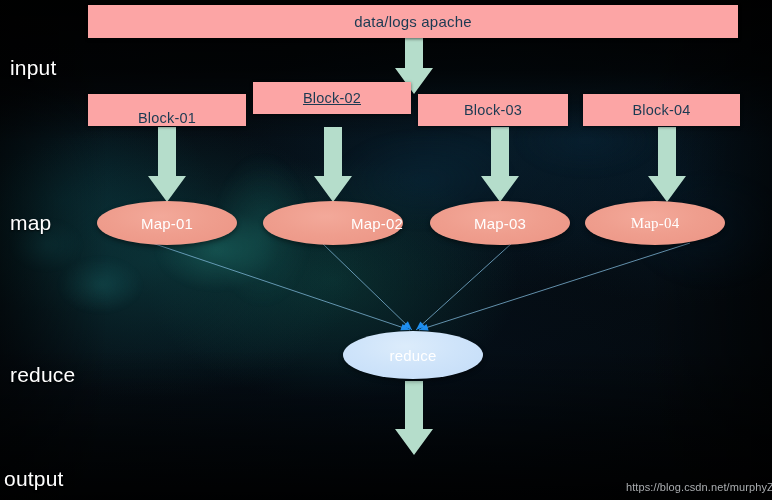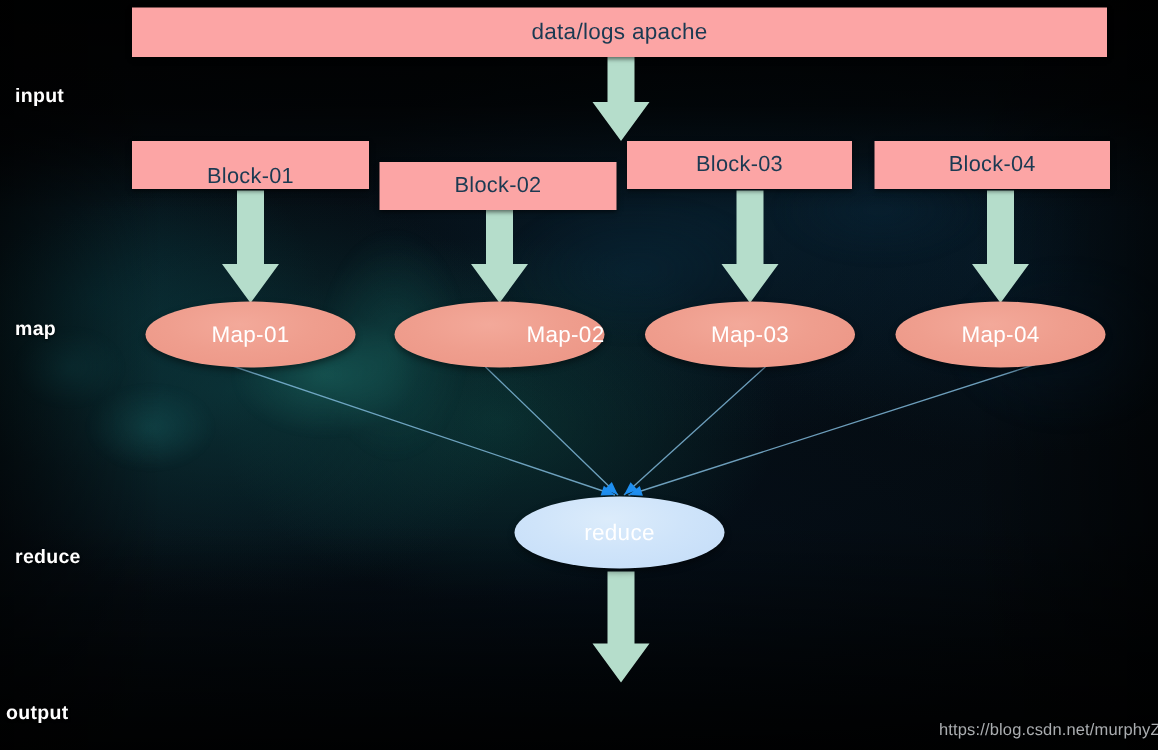--- a/index.html
+++ b/index.html
@@ -56,25 +56,24 @@
     background: linear-gradient(90deg, rgba(0,0,0,0.55) 0%, rgba(0,0,0,0) 14%);
   }
   .bg-dark-right {
     background: linear-gradient(270deg, rgba(0,0,0,0.6) 0%, rgba(0,0,0,0) 16%);
   }
 
   
   .stage-label {
     position: absolute;
     color: #ffffff;
-    font-size: 13px;
+    font-size: 21px;
     letter-spacing: 0.2px;
     white-space: nowrap;
     text-shadow: 0 1px 2px rgba(0,0,0,0.8);
-    font-weight: bold;
   }
 
   
   .blue-box {
     position: absolute;
     background: #fca5a5;
     display: flex;
     align-items: center;
     justify-content: center;
     color: #1b3a52;
@@ -178,42 +177,42 @@
     </div>
 
   <div class="blue-box" id="source-box" style="left: 88px; top: 5px; width: 650px; height: 33px;">
     <span>data/logs apache</span>
   </div>
 
   <div id="blocks-group">
       <div class="blue-box small" style="left: 88px; top: 94px; width: 158px; height: 32px; align-items: flex-end;">
         <span>Block-01</span>
       </div>
-      <div class="blue-box small" style="left: 253px; top: 108px; width: 158px; height: 32px;">
+      <div class="blue-box small" style="left: 253px; top: 82px; width: 158px; height: 32px; text-decoration: underline;">
         <span>Block-02</span>
       </div>
       <div class="blue-box small" style="left: 418px; top: 94px; width: 150px; height: 32px;">
         <span>Block-03</span>
       </div>
       <div class="blue-box small" style="left: 583px; top: 94px; width: 157px; height: 32px;">
         <span>Block-04</span>
       </div>
     </div>
 
   <div id="maps-group">
       <div class="ellipse map" style="left: 97px; top: 201px; width: 140px; height: 44px;">
         <span>Map-01</span>
       </div>
       <div class="ellipse map" style="left: 263px; top: 201px; width: 140px; height: 44px; justify-content: flex-end;">
         <span>Map-02</span>
       </div>
       <div class="ellipse map" style="left: 430px; top: 201px; width: 140px; height: 44px;">
         <span>Map-03</span>
       </div>
-      <div class="ellipse map" style="left: 597px; top: 201px; width: 140px; height: 44px;">
+      <div class="ellipse map" style="left: 585px; top: 201px; width: 140px; height: 44px; font-family: Liberation Serif, serif;">
         <span>Map-04</span>
       </div>
     </div>
 
   <div class="ellipse reduce" id="reduce-node" style="left: 343px; top: 331px; width: 140px; height: 48px;">
     <span>reduce</span>
   </div>
 
 
   <div class="watermark" id="watermark" style="left: 626px; top: 481px;">https://blog.csdn.net/murphyZ</div>

